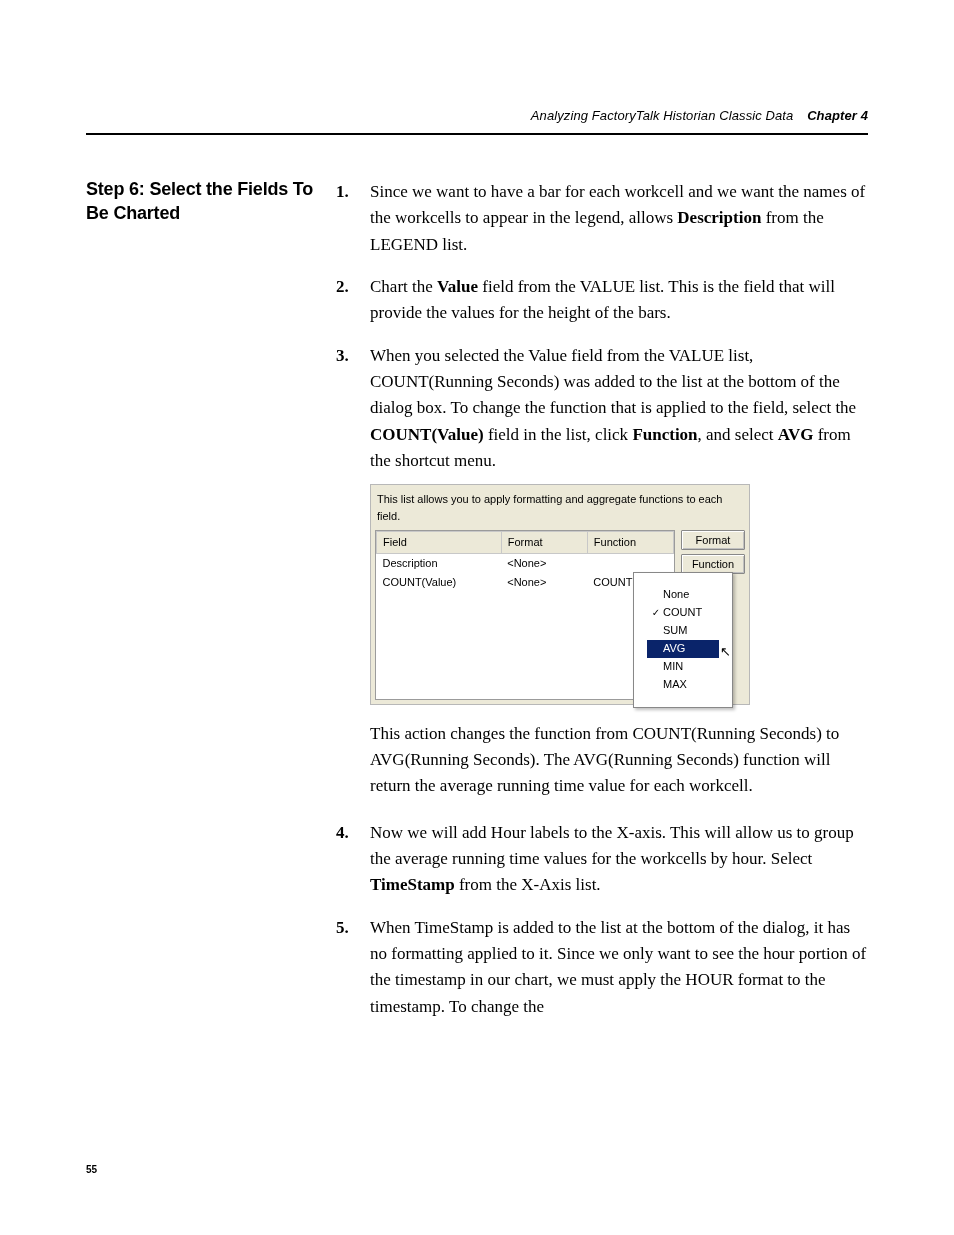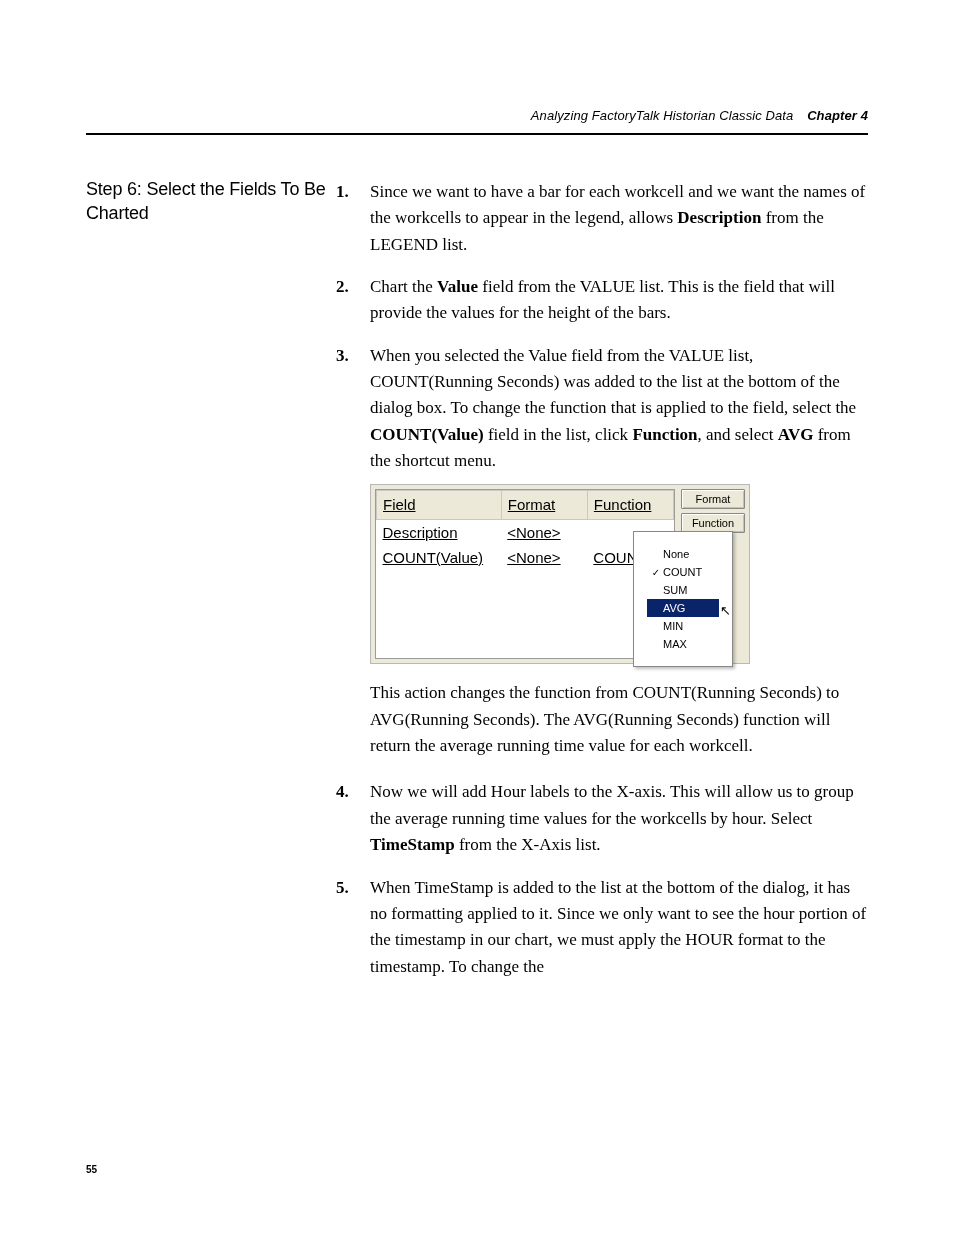--- a/index.html
+++ b/index.html
@@ -33,21 +33,21 @@
     margin: 10px 0 44px 0;
   }
   .content {
     display: flex;
     align-items: flex-start;
   }
   .sidehead {
     width: 250px;
     flex: 0 0 250px;
     font-family: "Helvetica Neue", Helvetica, Arial, sans-serif;
-    font-weight: 400;
+    font-weight: 700;
     font-size: 18px;
     line-height: 1.35;
     letter-spacing: -0.2px;
     padding-right: 8px;
     box-sizing: border-box;
     margin-top: -2px;
   }
   .body {
     flex: 1;
     font-size: 17px;
@@ -93,22 +93,21 @@
   .fieldlist {
     flex: 1;
     background: #fff;
     border: 1px solid #9b9b9b;
     height: 170px;
     box-sizing: border-box;
   }
   .fieldlist table {
     width: 100%;
     border-collapse: collapse;
-    font-size: 15px;
-    text-decoration: underline;
+    font-size: 11px;
   }
   .fieldlist th {
     text-align: left;
     font-weight: 400;
     background: #ece9d8;
     border: 1px solid #c8c8c8;
     border-left: none;
     padding: 2px 6px;
     height: 15px;
   }
@@ -208,20 +207,21 @@
         <li>
           <span class="num">2.</span>
           <span>Chart the </span><span class="bold">Value</span><span> field from the VALUE list. This is the field that will provide the values for the height of the bars.</span>
         </li>
 
         <li>
           <span class="num">3.</span>
           <span>When you selected the Value field from the VALUE list, COUNT(Running Seconds) was added to the list at the bottom of the dialog box. To change the function that is applied to the field, select the </span><span class="bold">COUNT(Value)</span><span> field in the list, click </span><span class="bold">Function</span><span>, and select </span><span class="bold">AVG</span><span> from the shortcut menu.</span>
 
           <div class="dialog">
+            <div class="caption">This list allows you to apply formatting and aggregate functions to each field.</div>
             <div class="dialog-row">
               <div class="fieldlist">
                 <table>
                   <tbody>
                       <tr>
                     <th style="width:42%">Field</th>
                     <th style="width:29%">Format</th>
                     <th style="width:29%">Function</th>
                   </tr>
                   <tr>

